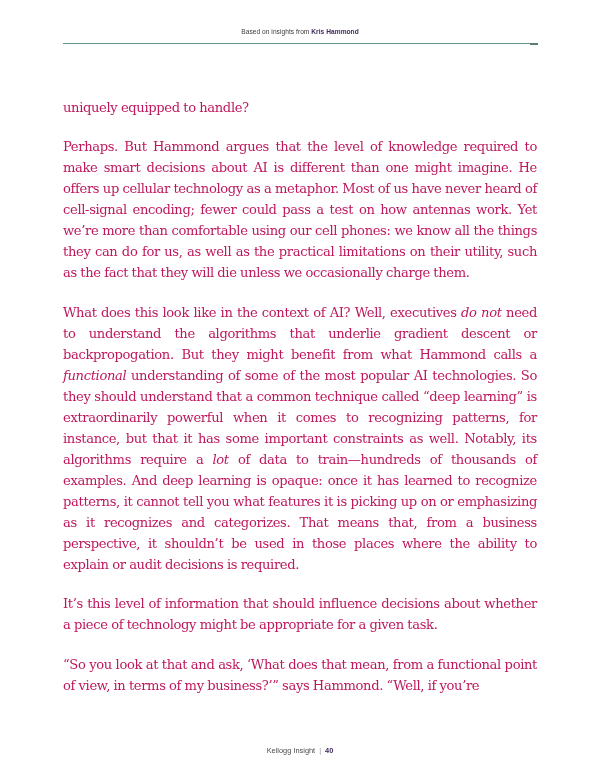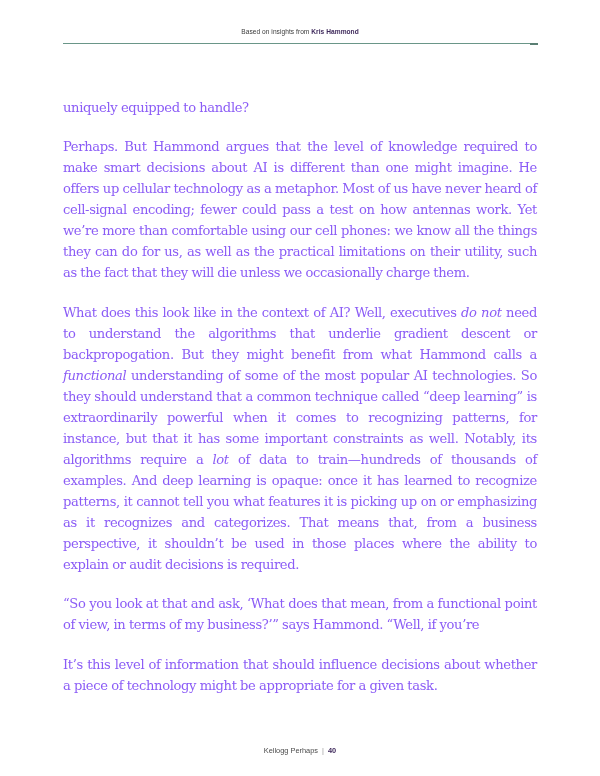--- a/index.html
+++ b/index.html
@@ -45,21 +45,21 @@
       background: #5a7f73;
     }
     .article-body {
       position: absolute;
       top: 97px;
       left: 63px;
       width: 474px;
       font-family: "DejaVu Serif", serif;
       font-size: 13.1px;
       line-height: 21px;
-      color: #8b5cf6;
+      color: #be185d;
       text-align: justify;
       letter-spacing: -0.35px;
       word-spacing: -0.3px;
     }
     .article-body p {
       margin: 0 0 18.5px 0;
       hyphens: manual;
     }
     .article-body p.continued {
       margin-bottom: 18px;
@@ -91,19 +91,19 @@
 <div class="page-header">
   <span>Based on insights from </span><span class="author">Kris Hammond</span>
 </div>
 <div class="header-rule"></div>
 <div class="header-rule-end"></div>
 
 <div class="article-body">
   <p class="continued"><span>uniquely equipped to handle?</span></p>
   <p><span>Perhaps. But Hammond argues that the level of knowledge required to make smart decisions about AI is different than one might imagine. He offers up cellular technology as a metaphor. Most of us have never heard of cell-signal encoding; fewer could pass a test on how antennas work. Yet we’re more than comfortable using our cell phones: we know all the things they can do for us, as well as the practical limitations on their utility, such as the fact that they will die unless we occasionally charge them.</span></p>
   <p><span>What does this look like in the context of AI? Well, executives </span><em>do not</em><span> need to understand the algorithms that underlie gradient descent or backpropogation. But they might benefit from what Hammond calls a </span><em>functional</em><span> understanding of some of the most popular AI technologies. So they should understand that a common technique called “deep learn­ing” is extraordinarily powerful when it comes to recognizing patterns, for instance, but that it has some important constraints as well. Notably, its algorithms require a </span><em>lot</em><span> of data to train—hundreds of thousands of examples. And deep learning is opaque: once it has learned to recognize patterns, it cannot tell you what features it is picking up on or empha­sizing as it recognizes and categorizes. That means that, from a busi­ness perspective, it shouldn’t be used in those places where the ability to explain or audit decisions is required.</span></p>
+  <p><span>It’s this level of information that should influence decisions about whether a piece of technology might be appropriate for a given task.</span></p>
   <p><span>“So you look at that and ask, ‘What does that mean, from a functional point of view, in terms of my business?’” says Hammond. “Well, if you’re</span></p>
-  <p><span>It’s this level of information that should influence decisions about whether a piece of technology might be appropriate for a given task.</span></p>
 </div>
 
 <div class="page-footer">
-  <span>Kellogg Perhaps</span><span class="sep">|</span><span class="page-num">40</span>
+  <span>Kellogg Insight</span><span class="sep">|</span><span class="page-num">40</span>
 </div>
 
 </body></html>

